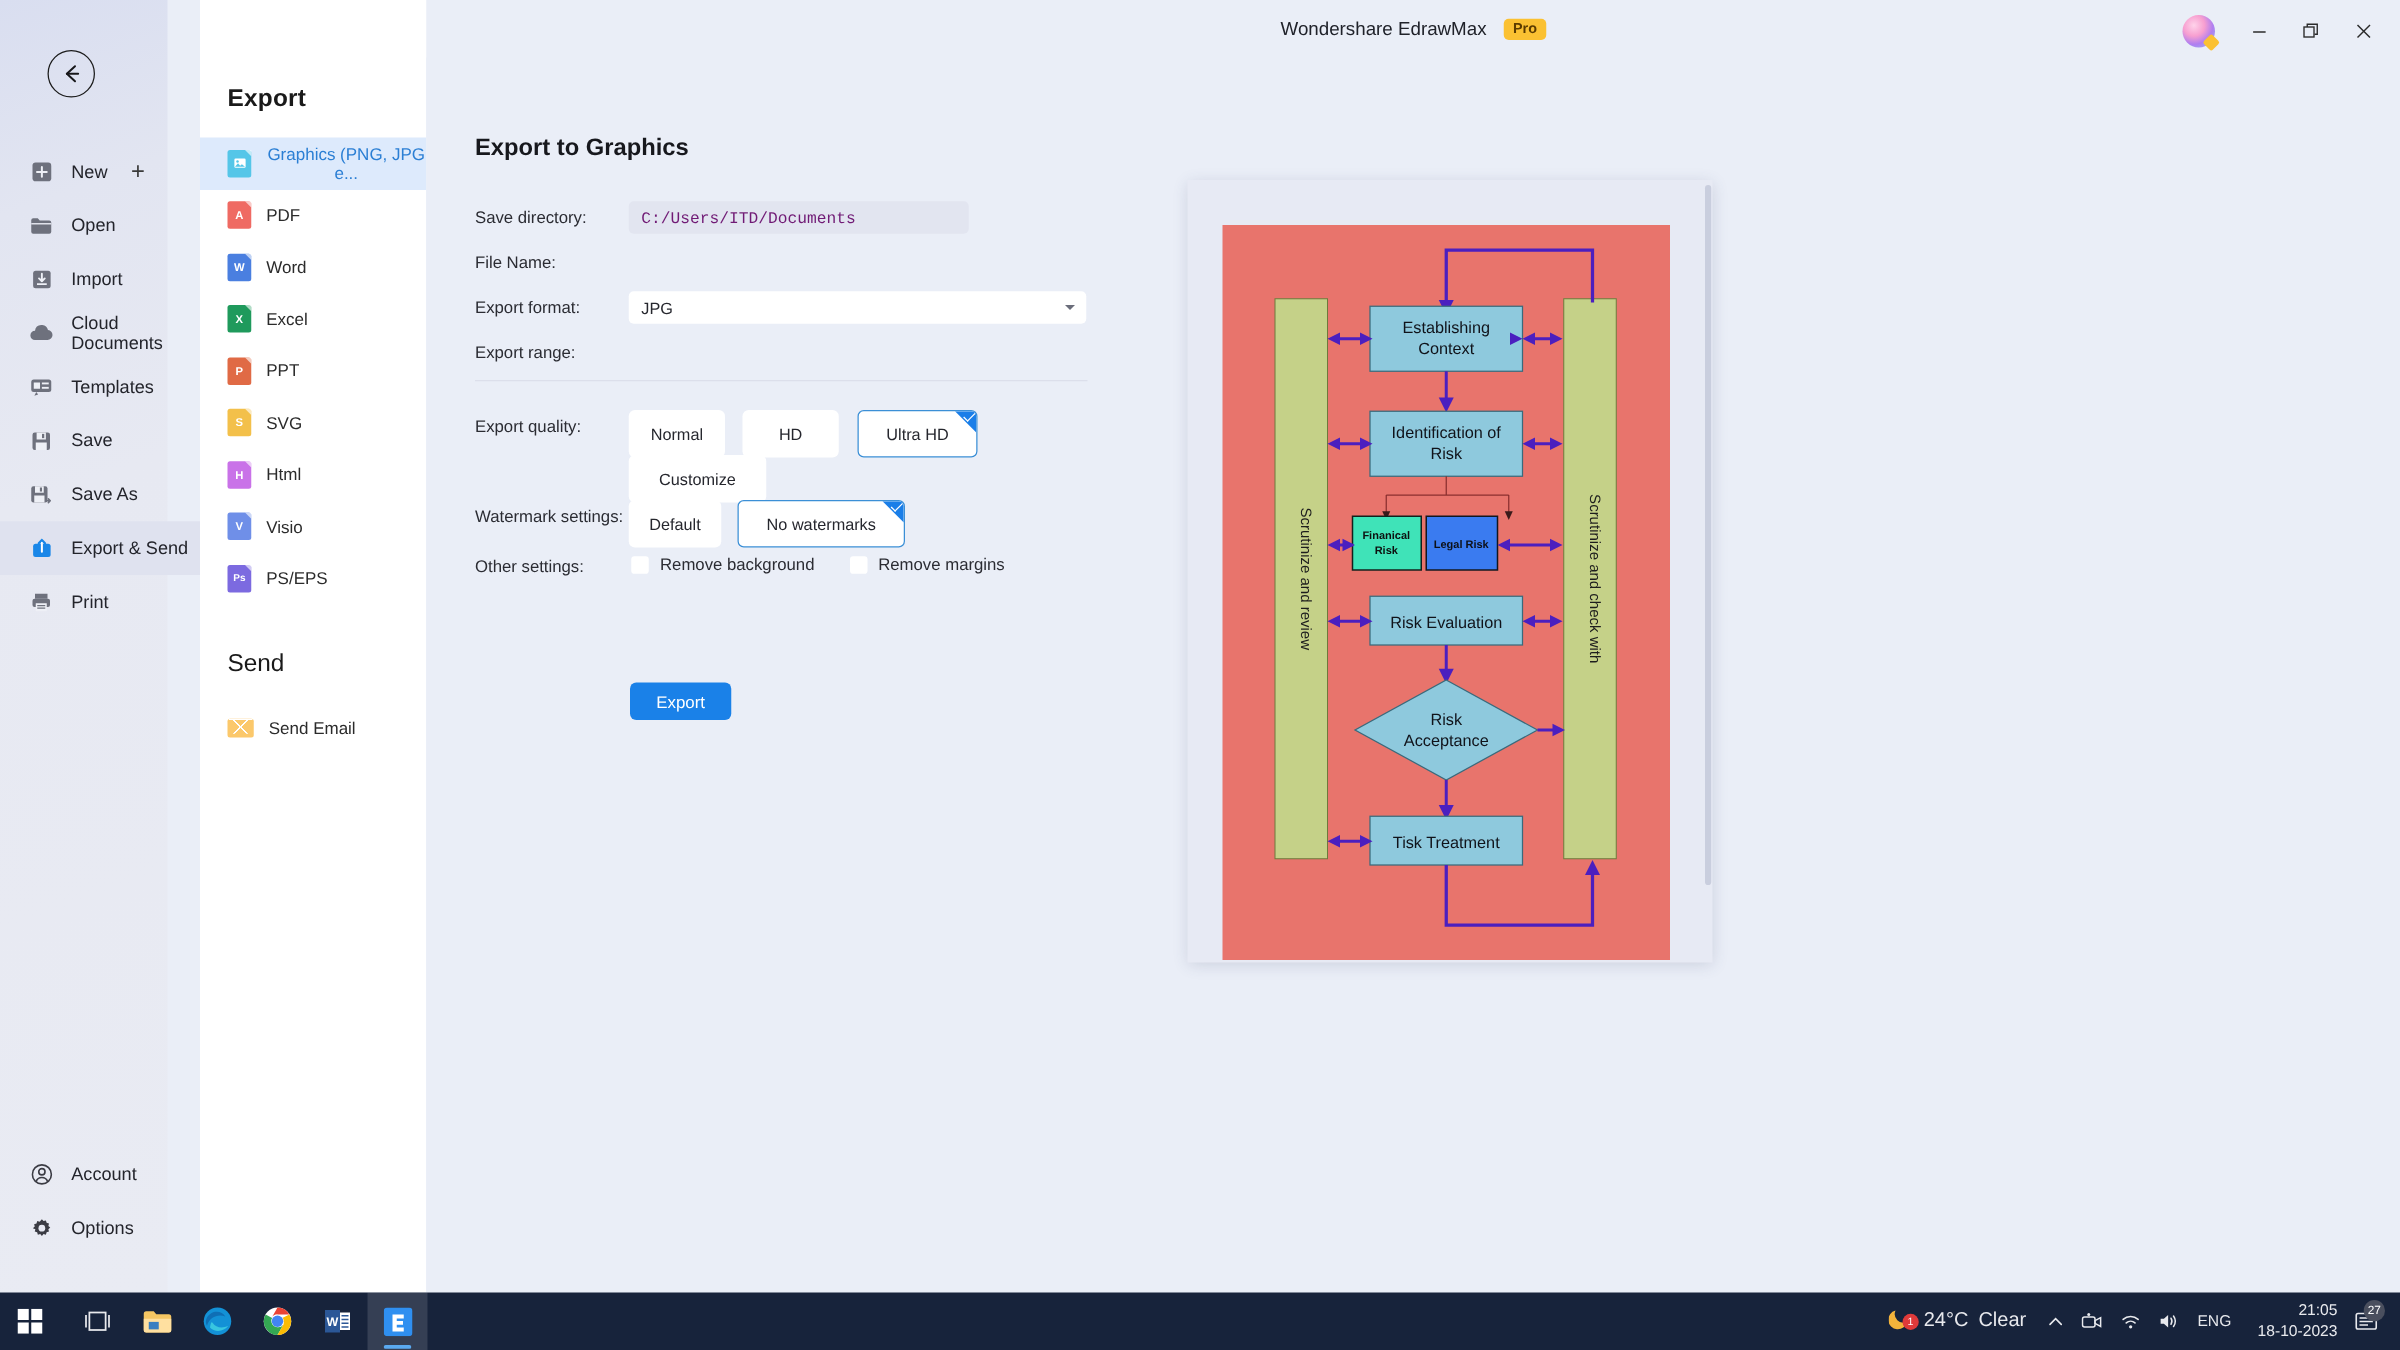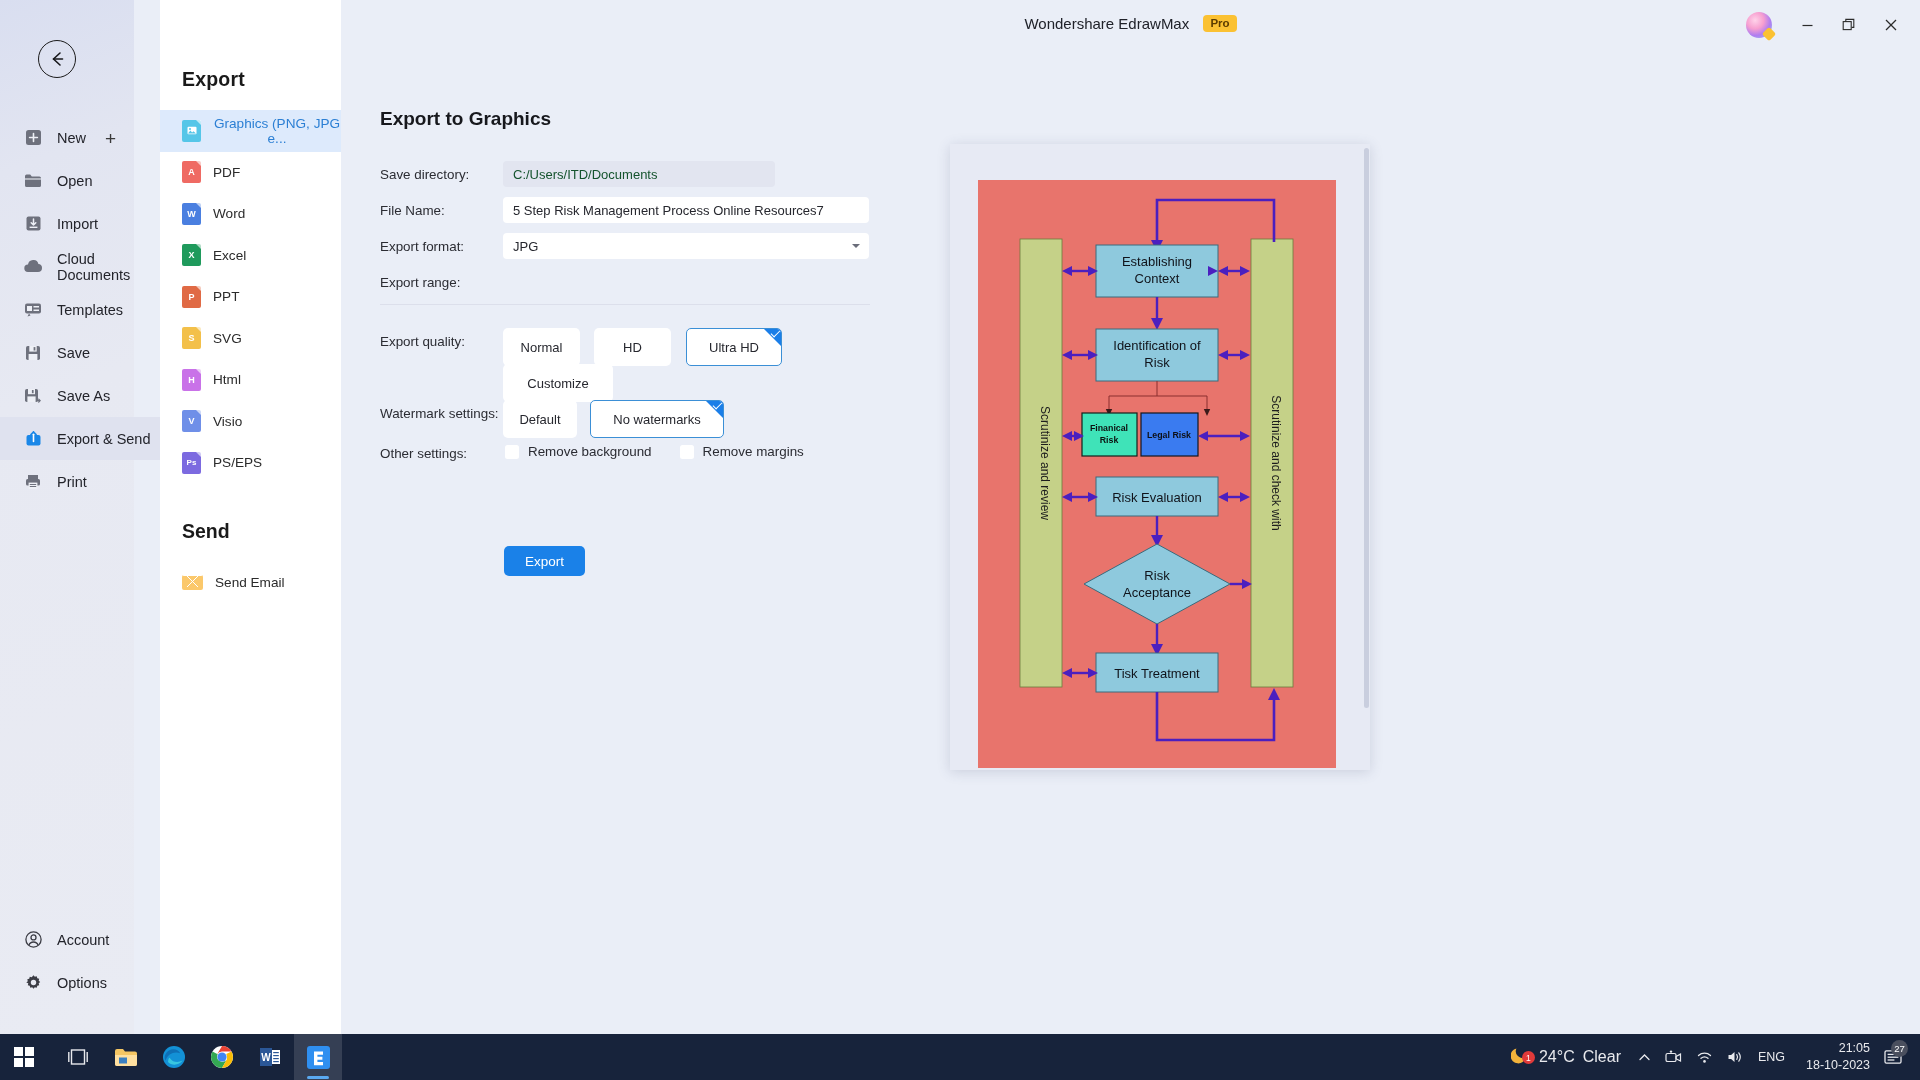--- a/index.html
+++ b/index.html
@@ -71,21 +71,21 @@
     display:flex; align-items:center; justify-content:center;
     font-size: 9px; font-weight: bold; color: #fff;
   }
   .fmt-ico::after {
     content:""; position:absolute; right:0; top:0;
     border-width: 0 5px 5px 0; border-style: solid;
     border-color: transparent rgba(255,255,255,.65) transparent transparent;
   }
   .send-heading {
     position: absolute; left: 22px; top: 520px;
-    font-size: 19.5px; font-weight: bold; color: #1a1a1a;
+    font-size: 19.5px; font-weight: normal; color: #1a1a1a;
   }
   .send-item {
     position: absolute; left: 0; top: 562px; width: 181px;
     display: flex; align-items: center; height: 40px; padding-left: 22px;
     font-size: 13.6px; color: #2b2b2b; cursor: pointer;
   }
   .send-ico {
     width: 21px; height: 15px; margin-right: 12px; flex: 0 0 21px;
     background: #fbc86b; border-radius: 2px; position: relative; overflow:hidden;
   }
@@ -152,21 +152,21 @@
   .lbl {
     position: absolute; left: 0; top: 50%; transform: translateY(-50%);
     font-size: 13.4px; color: #2b2c33; white-space: nowrap;
   }
   .field {
     position: absolute; left: 123px; top: 50%; transform: translateY(-50%);
     height: 26px; border-radius: 4px; background: #ffffff;
     display: flex; align-items: center; padding: 0 10px;
     font-size: 13px; color: #26272e;
   }
-  .field.readonly { background: #e2e5f0; color: #14532d; width: 272px; }
+  .field.readonly { background: #e2e5f0; color: #701a75; width: 272px; font-family: Liberation Mono, monospace; }
   .field.wide { width: 366px; }
   .field.select { width: 366px; cursor: pointer; }
   .sel-caret {
     position: absolute; right: 9px; top: 50%; transform: translateY(-50%);
     width:0; height:0; border-left:4px solid transparent; border-right:4px solid transparent;
     border-top:4.5px solid #6a6d7a;
   }
   .browse-btn {
     position: absolute; left: 797px; top: 50%; transform: translateY(-50%);
     width: 78px; height: 26px; background: #fff; border-radius: 4px;
@@ -533,21 +533,20 @@
     <div class="form">
 
       <div class="row" style="top:0;position:absolute;width:900px">
         <span class="lbl">Save directory:</span>
         <span class="field readonly">C:/Users/ITD/Documents</span>
         <span class="browse-btn">Browse</span>
       </div>
 
       <div class="row" style="top:36px;position:absolute;width:900px">
         <span class="lbl">File Name:</span>
-        <span class="field wide">5 Step Risk Management Process Online Resources7</span>
       </div>
 
       <div class="row" style="top:72px;position:absolute;width:900px">
         <span class="lbl">Export format:</span>
         <span class="field select">
           <span>JPG</span>
           <span class="sel-caret"></span>
         </span>
       </div>
 

